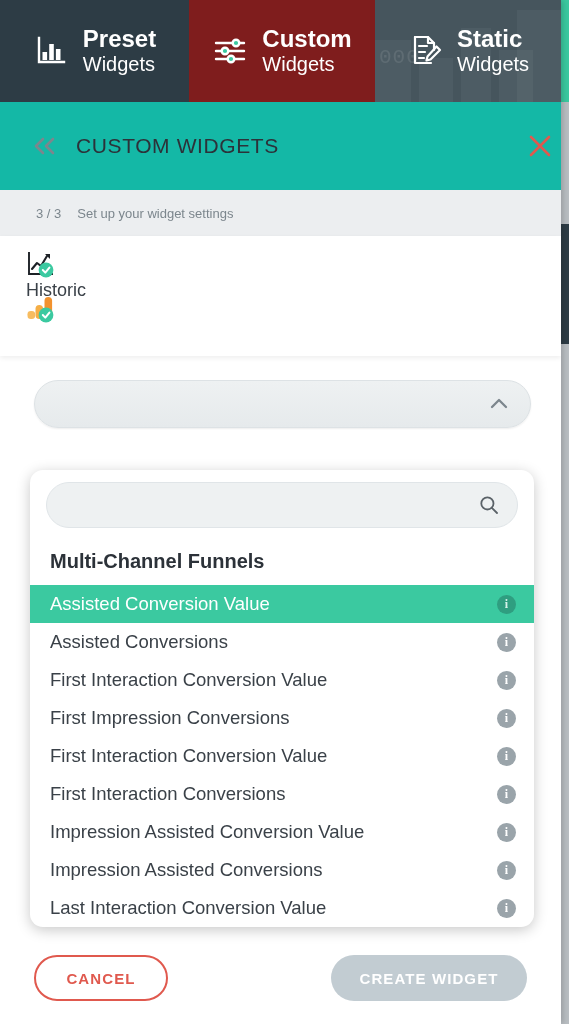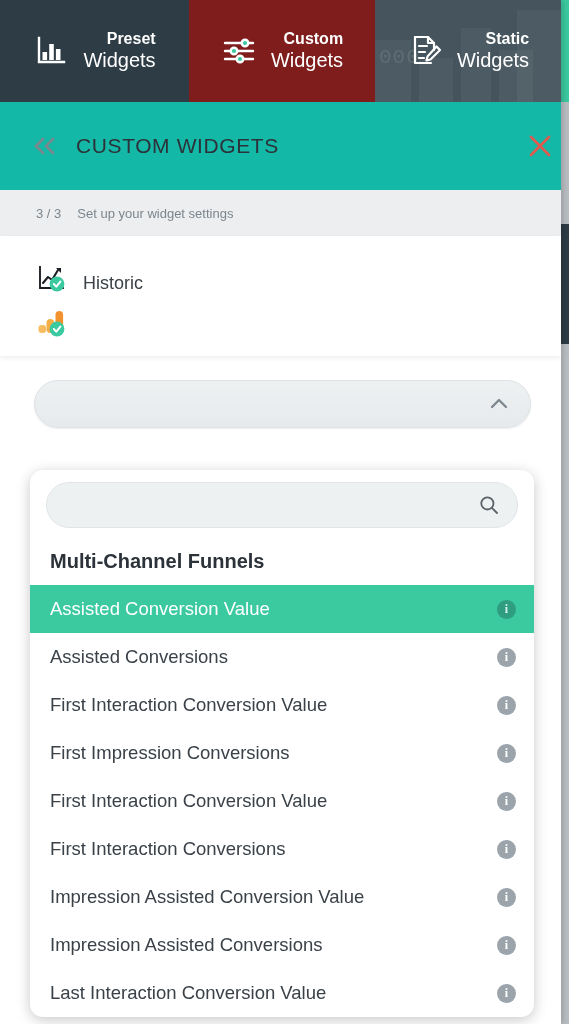--- a/index.html
+++ b/index.html
@@ -114,24 +114,23 @@
     flex: 0 0 auto;
     display: block;
   }
   .tab-text {
     position: relative;
     z-index: 2;
     color: #ffffff;
     line-height: 1.18;
   }
   .tab-text .l1 {
-    font-size: 16px;
+    font-size: 24px;
     font-weight: bold;
     display: block;
-    text-align: right;
   }
   .tab-text .l2 {
     font-size: 20px;
     font-weight: normal;
     display: block;
   }
 
   
   .panel-header {
     position: relative;
@@ -179,23 +178,24 @@
   
   .sources {
     background: #ffffff;
     padding: 14px 0 18px 0;
     box-shadow: 0 2px 5px rgba(0,0,0,0.07);
     position: relative;
     z-index: 3;
   }
   .source-row {
     display: flex;
-    align-items: flex-end;
+    align-items: flex-start;
     height: 44px;
-    padding-left: 37px;
+    padding-left: 26px;
+    flex-direction: column;
   }
   .source-icon {
     position: relative;
     width: 34px; height: 30px;
     flex: 0 0 auto;
     margin-right: 12px;
   }
   .source-label {
     font-size: 18px;
     color: #3a4148;
@@ -276,21 +276,21 @@
 
   .dd-group {
     font-size: 20px;
     font-weight: bold;
     color: #2c3239;
     padding: 10px 0 12px 20px;
   }
   .dd-item {
     display: flex;
     align-items: center;
-    height: 48px;
+    height: 38px;
     padding: 0 18px 0 20px;
     box-sizing: border-box;
     cursor: pointer;
   }
   .dd-item .dd-text {
     flex: 1 1 auto;
     font-size: 18.5px;
     color: #3a4148;
     white-space: nowrap;
   }

